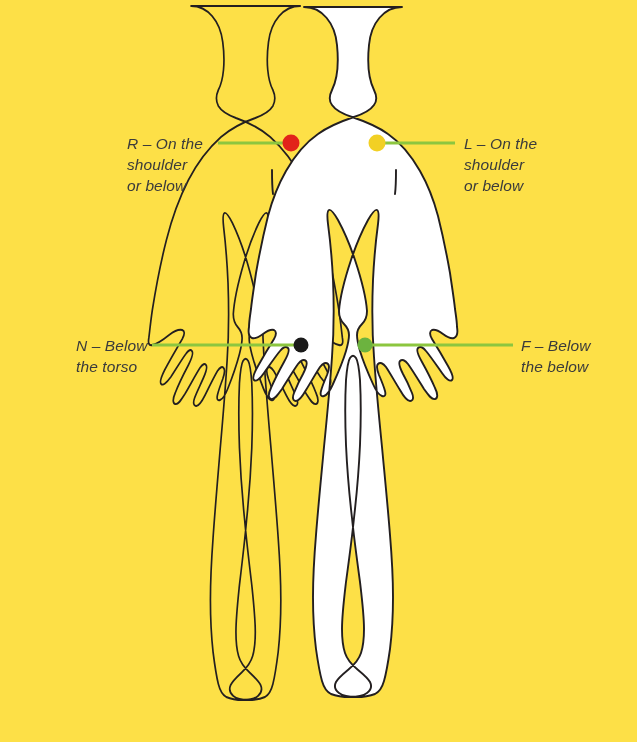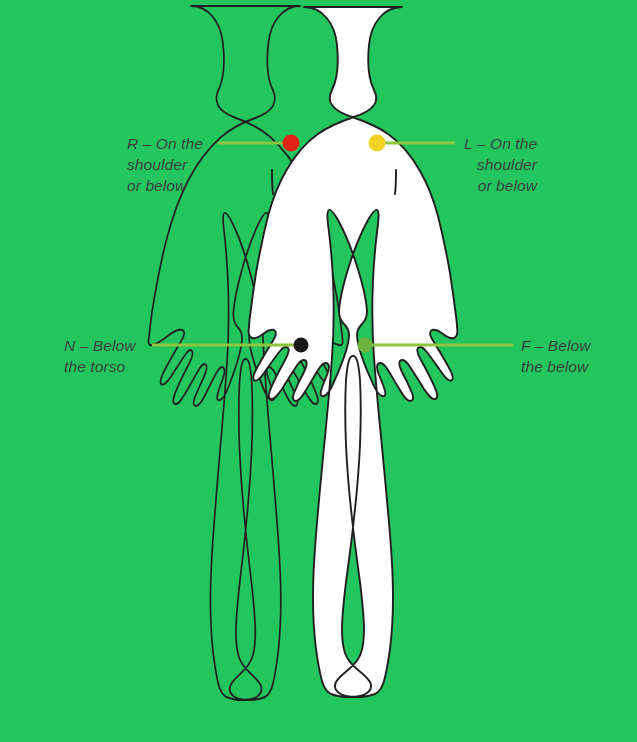--- a/index.html
+++ b/index.html
@@ -36,28 +36,28 @@
     white-space: pre-line;
     letter-spacing: 0.1px;
   }
   .label-left {
     text-align: left;
   }
   .label-right {
     text-align: left;
   }
   #label-r { left: 127px; top: 133px; }
-  #label-l { left: 464px; top: 133px; text-align: right; }
-  #label-n { left: 64px; top: 335px; }
+  #label-l { left: 464px; top: 133px; }
+  #label-n { left: 76px; top: 335px; }
   #label-f { left: 521px; top: 335px; }
 </style>
 </head>
 <body>
 
-<div id="diagram" style="background: #22c55e;">
+<div id="diagram" style="background: #fde047;">
 
   <svg id="body-svg" viewBox="0 0 637 742" xmlns="http://www.w3.org/2000/svg">
 
     <g fill="none" stroke="#231f20" stroke-width="1.9" stroke-linecap="round" stroke-linejoin="round">
 
       <path d="
         M 336 6
         C 317 6 303 21 300 42
         C 297 62 299 80 305 90
         C 308 96 308 101 305 106

